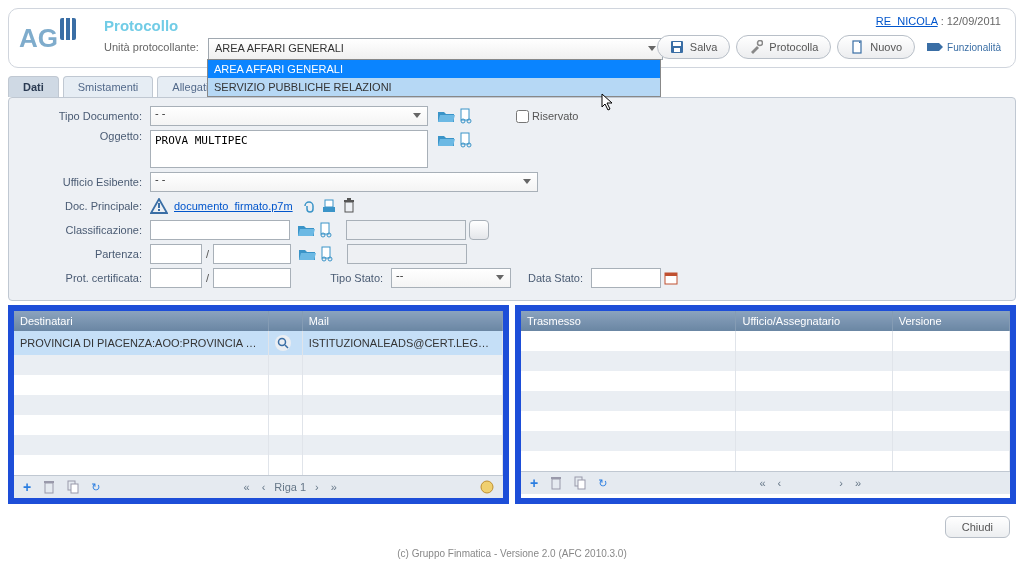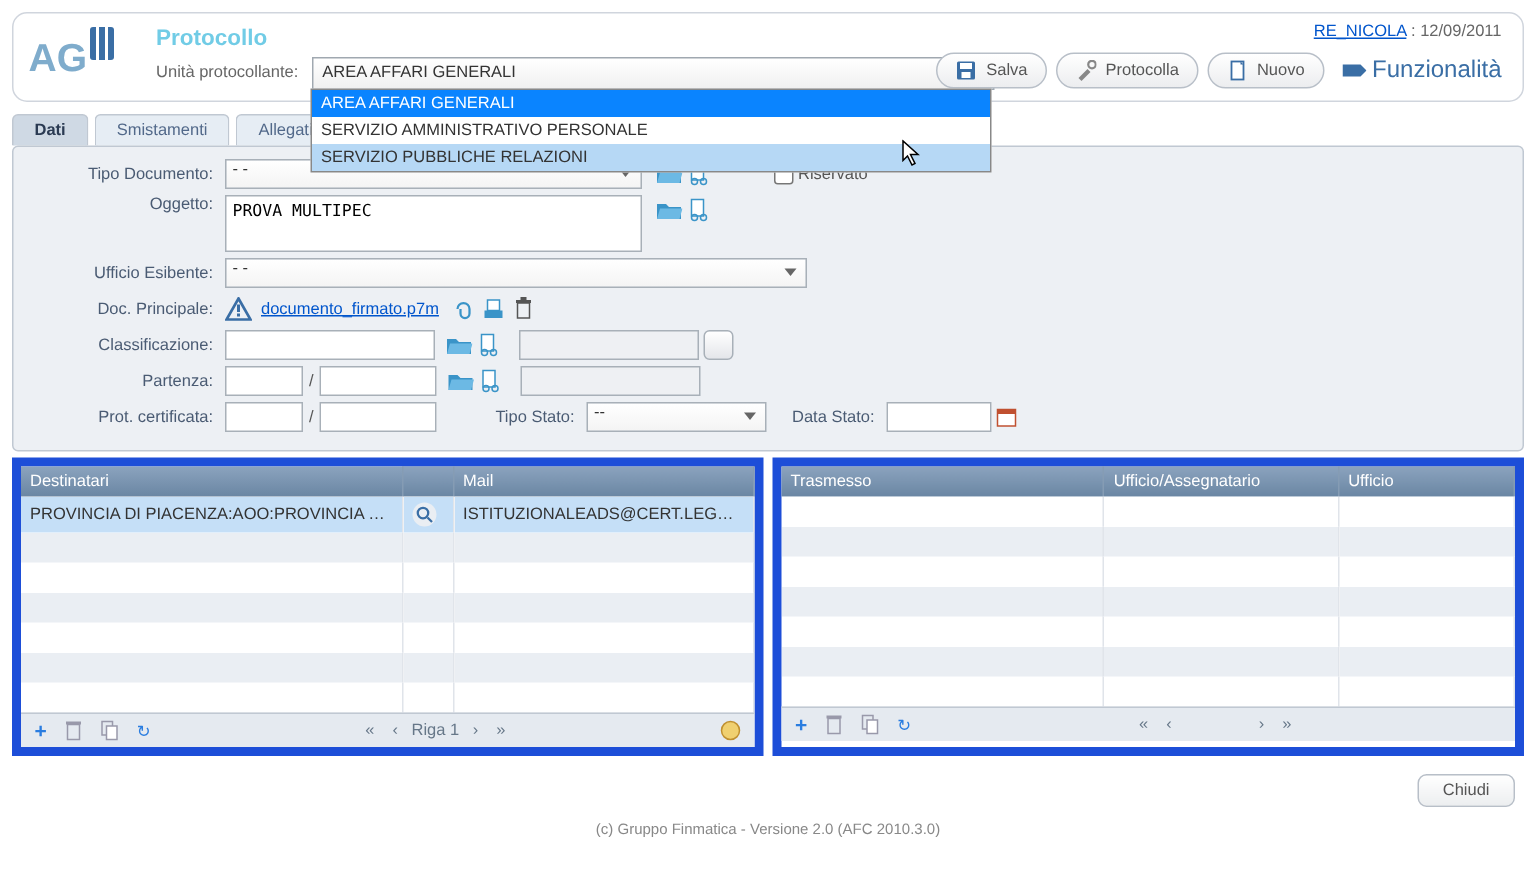--- a/index.html
+++ b/index.html
@@ -13,21 +13,21 @@
 .header-center { display: inline-block; vertical-align: middle; }
 .title { color: #71cce6; font-size: 15px; font-weight: bold; margin-bottom: 4px; }
 .unit-label { color: #666; font-size: 11px; margin-right: 6px; }
 .unit-select { display:inline-block; width: 455px; height: 22px; border:1px solid #a0a8b0; background: linear-gradient(#fff,#f0f0f0); padding: 3px 6px; font-size:11px; position: relative; vertical-align: middle; }
 .unit-select .caret { position:absolute; right:6px; top:7px; width:0; height:0; border-left:4px solid transparent; border-right:4px solid transparent; border-top:5px solid #666; }
 .top-right { position:absolute; right:14px; top:6px; font-size:11px; color:#666; }
 .top-right a { color:#0055cc; text-decoration:underline; }
 .btn-row { position:absolute; right:14px; bottom:8px; display:flex; gap:6px; align-items:center; }
 .tbtn { display:flex; align-items:center; gap:6px; background:linear-gradient(#fff,#ecedef); border:1px solid #b8bfc8; border-radius:12px; padding:4px 12px; font-size:11px; color:#555; cursor:pointer; }
 .tbtn .ico { width:14px; height:14px; display:inline-block; }
-.funz { display:flex; align-items:center; gap:4px; color:#3a6ea5; font-size:16px; padding-left:6px;text-align:right; }
+.funz { display:flex; align-items:center; gap:4px; color:#3a6ea5; font-size:10px; padding-left:6px;text-align:right; }
 
 
 .dropdown { position:absolute; left:198px; top:50px; width:454px; background:#fff; border:1px solid #888; z-index:100; font-size:11px; }
 .dropdown div { padding:3px 6px; cursor:pointer; }
 .dropdown .sel { background:#0a84ff; color:#fff; }
 .dropdown .hov { background:#b6d8f5; }
 
 
 .tabs { margin:0 8px; display:flex; gap:4px; }
 .tab { background:#e6edf4; border:1px solid #c0c8d2; border-bottom:none; border-radius:4px 4px 0 0; padding:4px 14px; color:#52698a; font-size:11px; cursor:pointer; }
@@ -114,21 +114,20 @@
     <div class="funz">
       <span><svg width="16" height="14" viewBox="0 0 16 14">
             <path d="M0 3 h12 l4 4 -4 4 H0 Z" fill="#3a6ea5"></path>
           </svg></span>
       <span>Funzionalità</span>
     </div>
   </div>
   
   <div class="dropdown">
     <div class="sel">AREA AFFARI GENERALI</div>
-    <div>SERVIZIO AMMINISTRATIVO PERSONALE</div>
     <div class="hov">SERVIZIO PUBBLICHE RELAZIONI</div>
   </div>
 </div>
 
 <div class="tabs">
   <div class="tab active">Dati</div>
   <div class="tab">Smistamenti</div>
   <div class="tab">Allegati e N</div>
 </div>
 
@@ -346,21 +345,21 @@
     <table>
       <colgroup>
           <col style="width:44%">
           <col style="width:32%">
           <col style="width:24%">
         </colgroup>
       <thead>
           <tr>
         <th>Trasmesso</th>
         <th>Ufficio/Assegnatario</th>
-        <th>Ufficio</th>
+        <th>Versione</th>
       </tr>
         </thead>
       <tbody>
         <tr>
             <td></td>
             <td></td>
             <td></td>
           </tr>
         <tr>
             <td></td>

